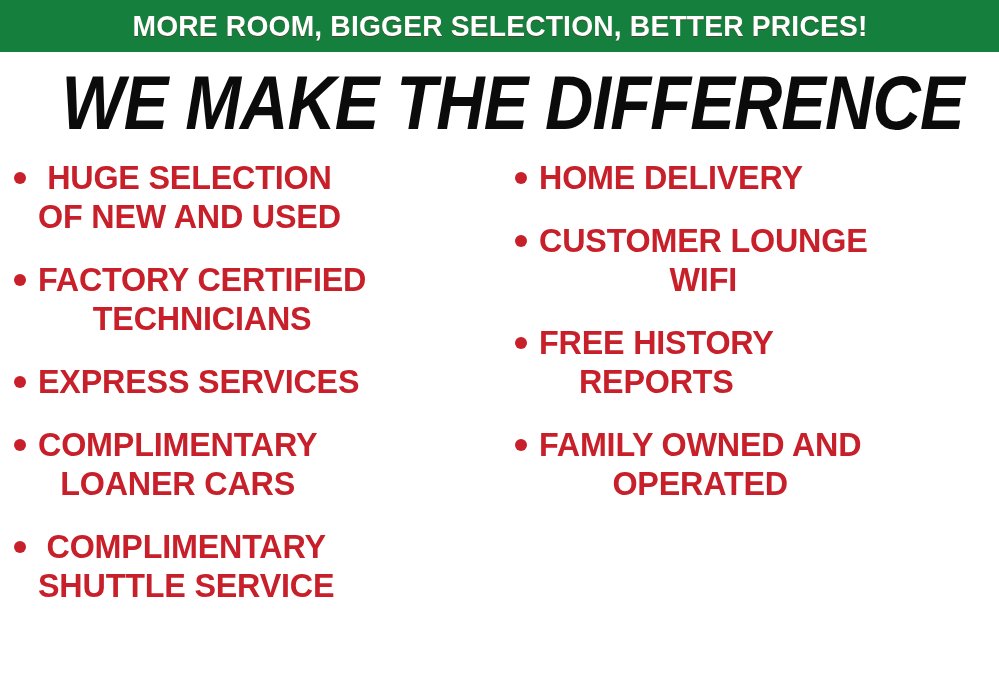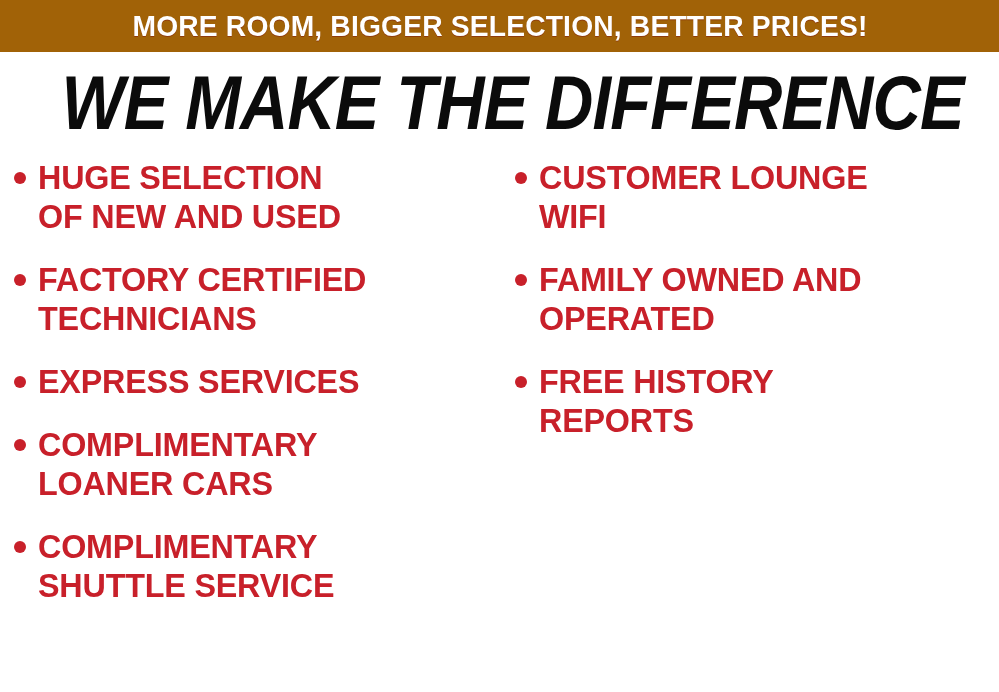--- a/index.html
+++ b/index.html
@@ -90,20 +90,21 @@
   }
   .column-right {
     width: 494px;
     padding-left: 10px;
   }
 
   .bullet-list {
     list-style: none;
     margin: 0;
     padding: 0;
+    text-align: center;
   }
   .bullet-item {
     display: flex;
     flex-direction: row;
     align-items: flex-start;
     margin-bottom: 24px;
   }
   .bullet-dot {
     flex: 0 0 auto;
     width: 12px;
@@ -123,21 +124,21 @@
     transform: scaleX(0.95);
     transform-origin: left center;
     white-space: pre-line;
   }
 </style>
 </head>
 <body>
 
 <div id="ad-banner" style="background: rgb(255, 255, 255);">
 
-  <div class="top-strip" style="background: #a16207;">
+  <div class="top-strip" style="background: #15803d;">
     <div class="top-strip-text" style="color: rgb(255, 255, 255);">MORE ROOM, BIGGER SELECTION, BETTER PRICES!</div>
   </div>
 
   <div class="headline">
     <span class="headline-text" style="color: rgb(11, 11, 11);">WE MAKE THE DIFFERENCE</span>
   </div>
 
   <div class="columns">
 
     <div class="column column-left">
@@ -172,38 +173,42 @@
 SHUTTLE SERVICE</span>
         </li>
 
       </ul>
     </div>
 
     <div class="column column-right">
       <ul class="bullet-list">
 
 
+        <li class="bullet-item">
+          <span class="bullet-dot" style="background: rgb(200, 32, 42);"></span>
+          <span class="bullet-label" style="color: rgb(200, 32, 42);">HOME DELIVERY</span>
+        </li>
 
         <li class="bullet-item">
           <span class="bullet-dot" style="background: rgb(200, 32, 42);"></span>
           <span class="bullet-label" style="color: rgb(200, 32, 42);">CUSTOMER LOUNGE
 WIFI</span>
         </li>
 
 
         <li class="bullet-item">
           <span class="bullet-dot" style="background: rgb(200, 32, 42);"></span>
+          <span class="bullet-label" style="color: rgb(200, 32, 42);">FREE HISTORY
+REPORTS</span>
+        </li>
+
+        <li class="bullet-item">
+          <span class="bullet-dot" style="background: rgb(200, 32, 42);"></span>
           <span class="bullet-label" style="color: rgb(200, 32, 42);">FAMILY OWNED AND
 OPERATED</span>
         </li>
 
-        <li class="bullet-item">
-          <span class="bullet-dot" style="background: rgb(200, 32, 42);"></span>
-          <span class="bullet-label" style="color: rgb(200, 32, 42);">FREE HISTORY
-REPORTS</span>
-        </li>
-
       </ul>
     </div>
 
   </div>
 
 </div>
 
 </body></html>

